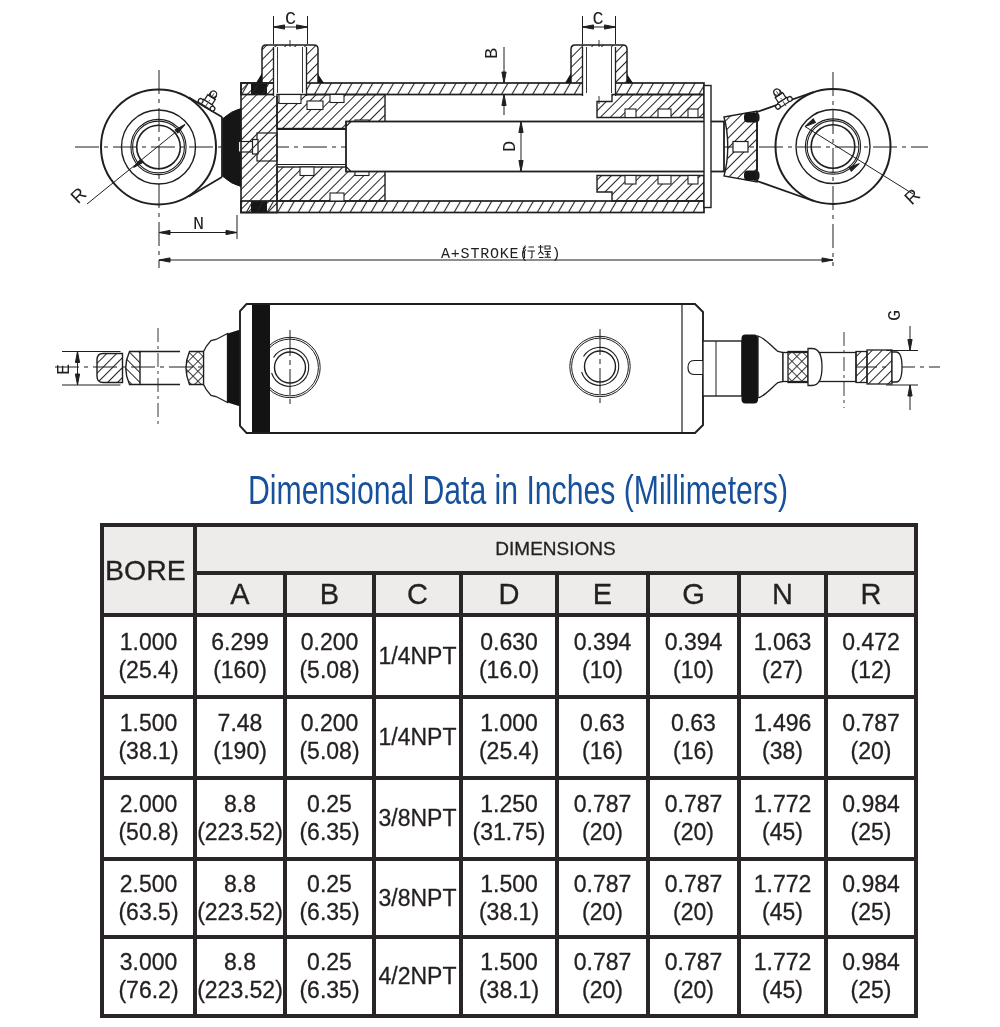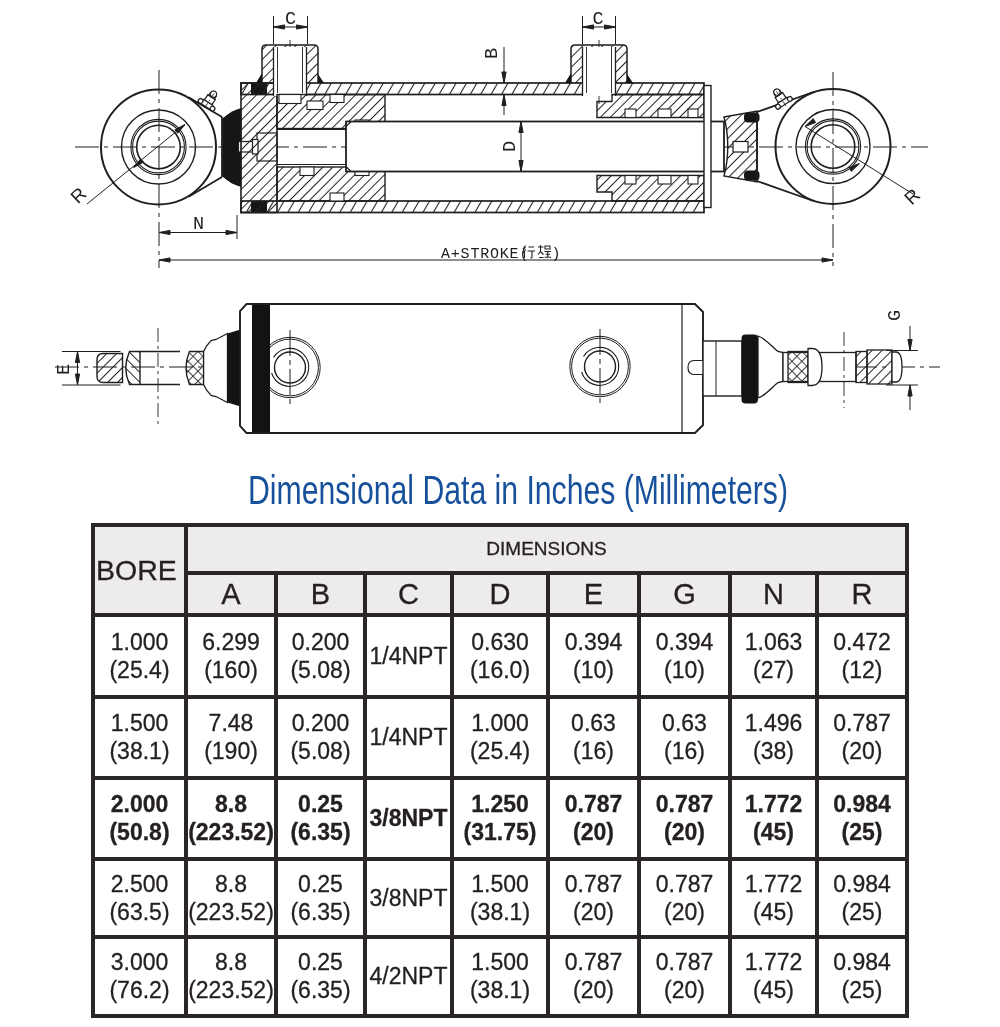--- a/index.html
+++ b/index.html
@@ -1,21 +1,21 @@
 <!DOCTYPE html>
 <html><head>
 <meta charset="utf-8">
 <style>
   html,body{margin:0;padding:0;background:#ffffff;}
   body{width:1000px;height:1027px;font-family:"Liberation Sans",sans-serif;}
   #page{position:relative;width:1000px;height:1027px;overflow:hidden;background:#fff;}
   #draw{position:absolute;left:0;top:0;}
   #title{position:absolute;left:18px;top:470px;width:1000px;text-align:center;
          color:#17519b;font-size:41px;line-height:41px;white-space:nowrap;transform:scaleX(0.736);transform-origin:500px 0;}
-  #dimtable{position:absolute;left:91px;top:523px;border-collapse:collapse;
+  #dimtable{position:absolute;left:100px;top:523px;border-collapse:collapse;
             table-layout:fixed;color:#241f21;}
   #dimtable td{-webkit-text-stroke:0.3px #241f21;border:4px solid #2a2526;text-align:center;vertical-align:middle;
                padding:0;font-size:23px;line-height:28px;}
   #dimtable td.hd{background:#edecea;font-size:29px;}
   #dimtable td.bore{background:#edecea;font-size:28.5px;letter-spacing:0px;text-align:left;padding-left:1px;}
   #dimtable td.dims{background:#edecea;font-size:19px;letter-spacing:0px;}
 </style>
 </head>
 <body>
 <div id="page">
@@ -343,21 +343,21 @@
       <td>1.500<br>(38.1)</td>
           <td>7.48<br>(190)</td>
           <td>0.200<br>(5.08)</td>
       <td>1/4NPT</td>
           <td>1.000<br>(25.4)</td>
           <td>0.63<br>(16)</td>
       <td>0.63<br>(16)</td>
           <td>1.496<br>(38)</td>
           <td>0.787<br>(20)</td>
     </tr>
-    <tr style="height:80.5px;font-weight:bold;">
+    <tr style="height:80.5px;">
       <td>2.000<br>(50.8)</td>
           <td>8.8<br>(223.52)</td>
           <td>0.25<br>(6.35)</td>
       <td>3/8NPT</td>
           <td>1.250<br>(31.75)</td>
           <td>0.787<br>(20)</td>
       <td>0.787<br>(20)</td>
           <td>1.772<br>(45)</td>
           <td>0.984<br>(25)</td>
     </tr>

